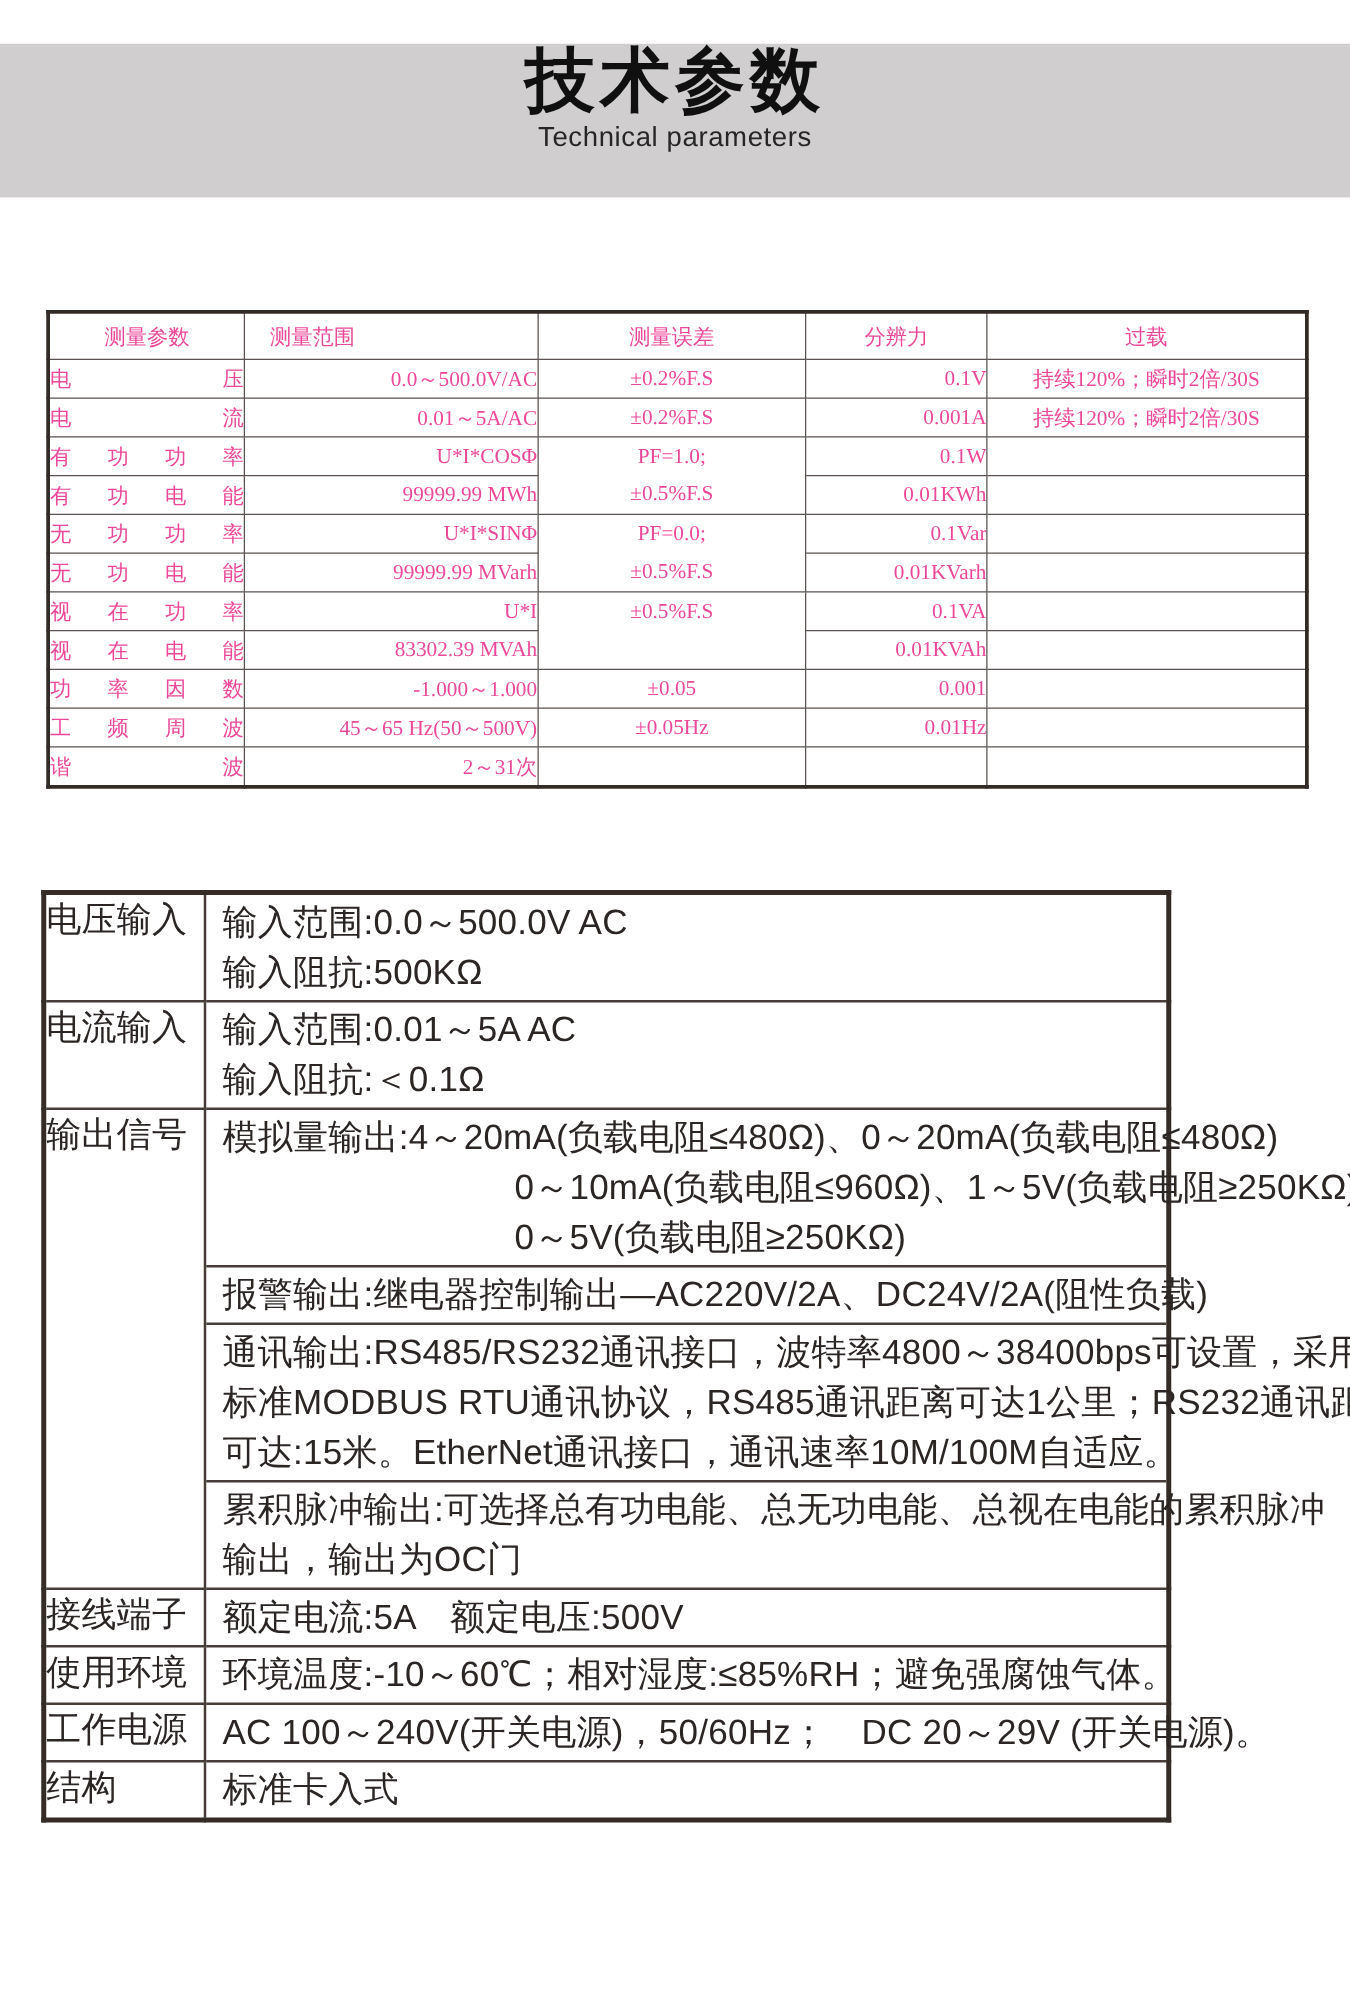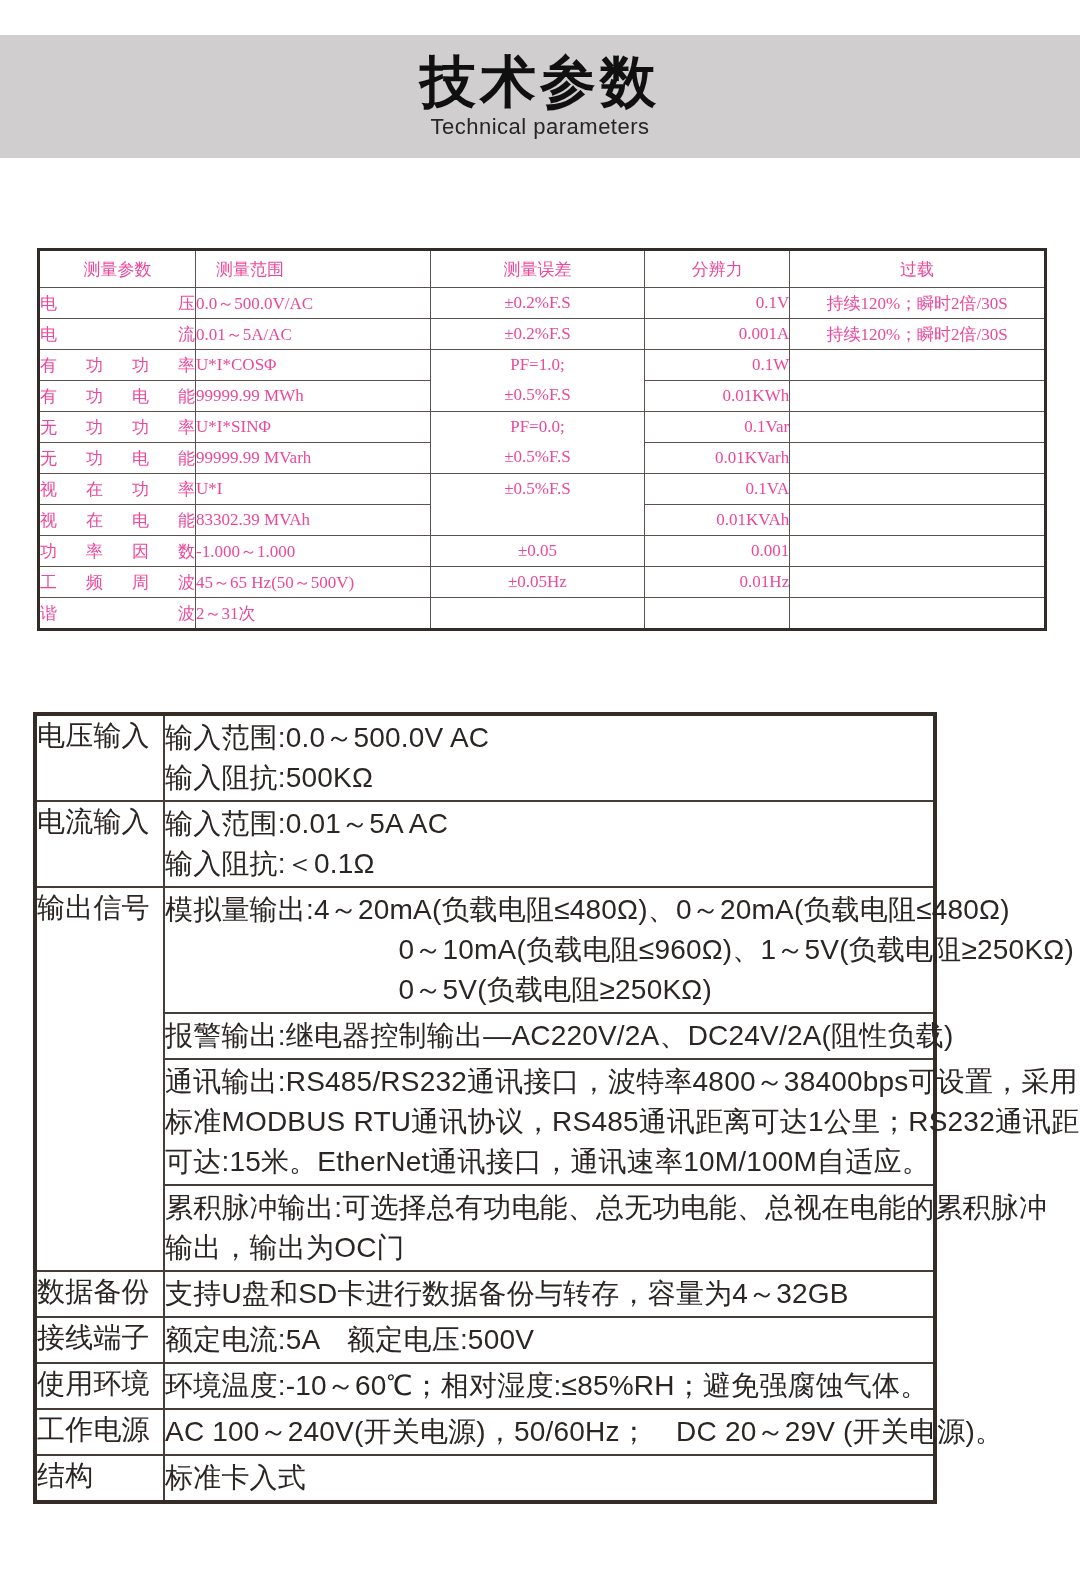--- a/index.html
+++ b/index.html
@@ -5,21 +5,21 @@
   html,body{margin:0;padding:0;}
   body{
     width:1080px;height:1595px;background:#ffffff;position:relative;
     font-family:"Liberation Sans", sans-serif;color:#2e2a28;
     -webkit-font-smoothing:antialiased;
   }
   
   .band{
     position:absolute;left:0;top:35px;width:1080px;height:123px;
     background:#d0cecf;display:flex;flex-direction:column;
-    align-items:center;justify-content:center;
+    align-items:center;
   }
   .title{
     font-size:56px;font-weight:bold;color:#101010;letter-spacing:4px;line-height:1.05;
   }
   .subtitle{
     font-size:22px;color:#262626;margin-top:3px;letter-spacing:0.5px;
   }
   
   .spec{
     position:absolute;left:37px;top:248px;width:1010px;
@@ -29,40 +29,40 @@
     font-size:17px;color:#ec4899;
   }
   .spec th,.spec td{
     border:1px solid #5a524f;overflow:hidden;white-space:nowrap;
     padding:0;font-weight:normal;
   }
   .spec th{height:36px;text-align:center;}
   .spec td{height:30px;}
   th.h-range{text-align:left;padding-left:20px;}
   .c-param{text-align:justify;text-align-last:justify;padding:0 26px;}
-  .c-range{text-align:left;padding-left:20px;}
+  .c-range{text-align:right;padding-left:20px;}
   .c-err{text-align:center;vertical-align:top;}
   .err-line{height:30px;line-height:30px;}
   .c-res{text-align:right;padding-left:22px;}
   .c-ovl{text-align:center;}
   
   .detail{
     position:absolute;left:33px;top:712px;width:904px;
     border-collapse:collapse;table-layout:fixed;
     border:4px solid #352b27;
     font-size:28px;color:#2b2624;letter-spacing:0.2px;
   }
   .detail td{border:2px solid #463c38;padding:0;vertical-align:top;}
   .d-label{
     width:126px;padding:3px 0 0 10px;line-height:40px;white-space:nowrap;
   }
   .d-content{padding:0;}
   .d-block{padding:2px 0;}
   .d-block + .d-block{border-top:2px solid #463c38;}
-  .d-line{line-height:40px;white-space:nowrap;}
+  .d-line{line-height:40px;padding-left:13px;white-space:nowrap;}
 </style>
 </head>
 <body>
 
 <div class="band">
   <div class="title">技术参数</div>
   <div class="subtitle">Technical parameters</div>
 </div>
 
 <table class="spec">
@@ -214,28 +214,20 @@
             <div class="d-line">标准MODBUS RTU通讯协议，RS485通讯距离可达1公里；RS232通讯距离</div>
             <div class="d-line">可达:15米。EtherNet通讯接口，通讯速率10M/100M自适应。</div>
           </div>
           <div class="d-block">
             <div class="d-line">累积脉冲输出:可选择总有功电能、总无功电能、总视在电能的累积脉冲</div>
             <div class="d-line">输出，输出为OC门</div>
           </div>
         </td>
       </tr>
       <tr>
-        <td class="d-label">数据备份</td>
-        <td class="d-content">
-          <div class="d-block">
-            <div class="d-line">支持U盘和SD卡进行数据备份与转存，容量为4～32GB</div>
-          </div>
-        </td>
-      </tr>
-      <tr>
         <td class="d-label">接线端子</td>
         <td class="d-content">
           <div class="d-block">
             <div class="d-line">额定电流:5A　额定电压:500V</div>
           </div>
         </td>
       </tr>
       <tr>
         <td class="d-label">使用环境</td>
         <td class="d-content">

